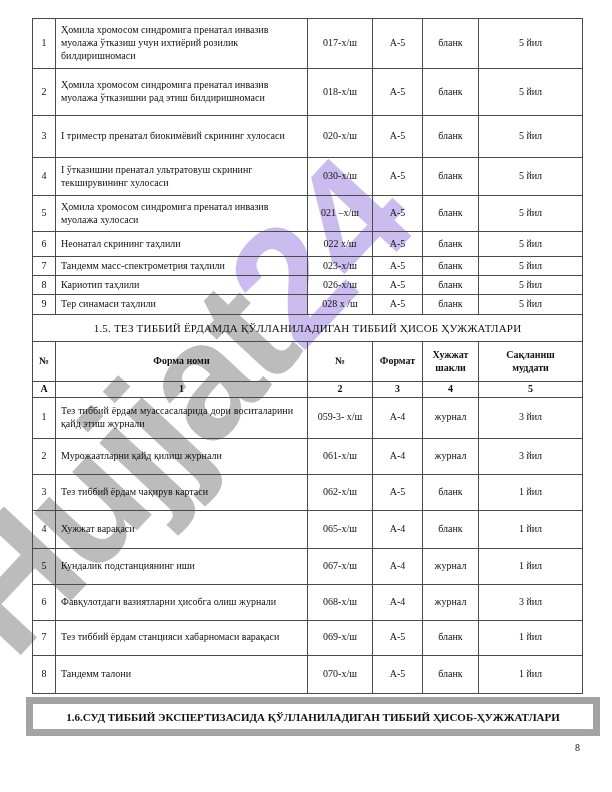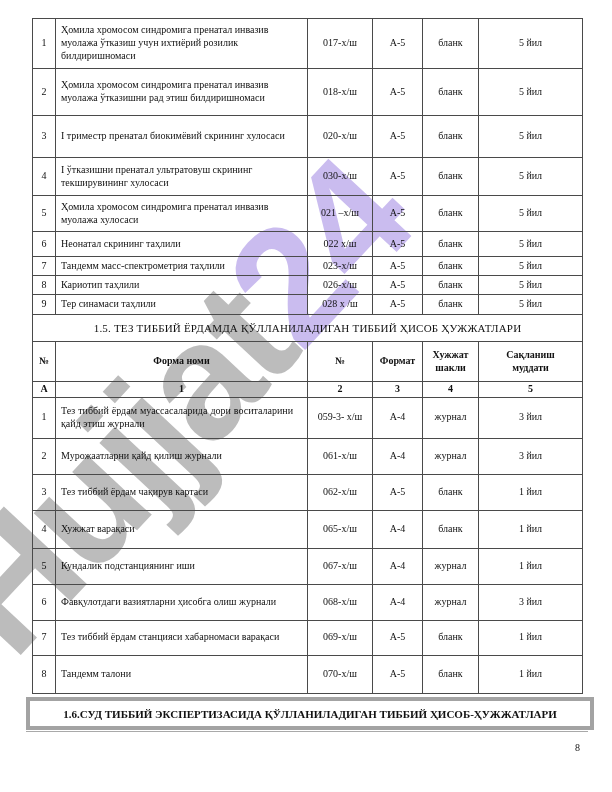--- a/index.html
+++ b/index.html
@@ -28,21 +28,21 @@
   .c-name { text-align:left; padding-left:5px; padding-right:14px; }
   .c-ctr  { text-align:center; }
   .section-row td { font-weight:normal; text-align:center; font-size:11px; letter-spacing:0.2px; }
   .hdr td { font-weight:bold; text-align:center; }
   .hdr .c-term-h { padding:0 26px; }
   .idx td { font-weight:bold; text-align:center; }
   .justify { text-align:justify;margin-left:20px; }
 
   .sec16 {
     position:absolute; left:26px; top:697px; width:560px; height:25px; z-index:1;
-    border:4px solid #a3a3a3; display:flex; align-items:center; justify-content:center;
+    border:7px solid #a3a3a3; display:flex; align-items:center; justify-content:center;
     font-weight:bold; font-size:11px; text-align:center;
   }
   .line-below { position:absolute; left:26px; top:731px; width:562px; border-top:1px solid #a9a9a9; z-index:1; }
   .page-num { position:absolute; left:0; top:742px; width:580px; text-align:right; font-size:10px; z-index:1; }
 </style>
 </head>
 <body>
 
 <div class="watermark">
   <span class="wm-gray">Hujjat</span><span class="wm-purple">24</span>

